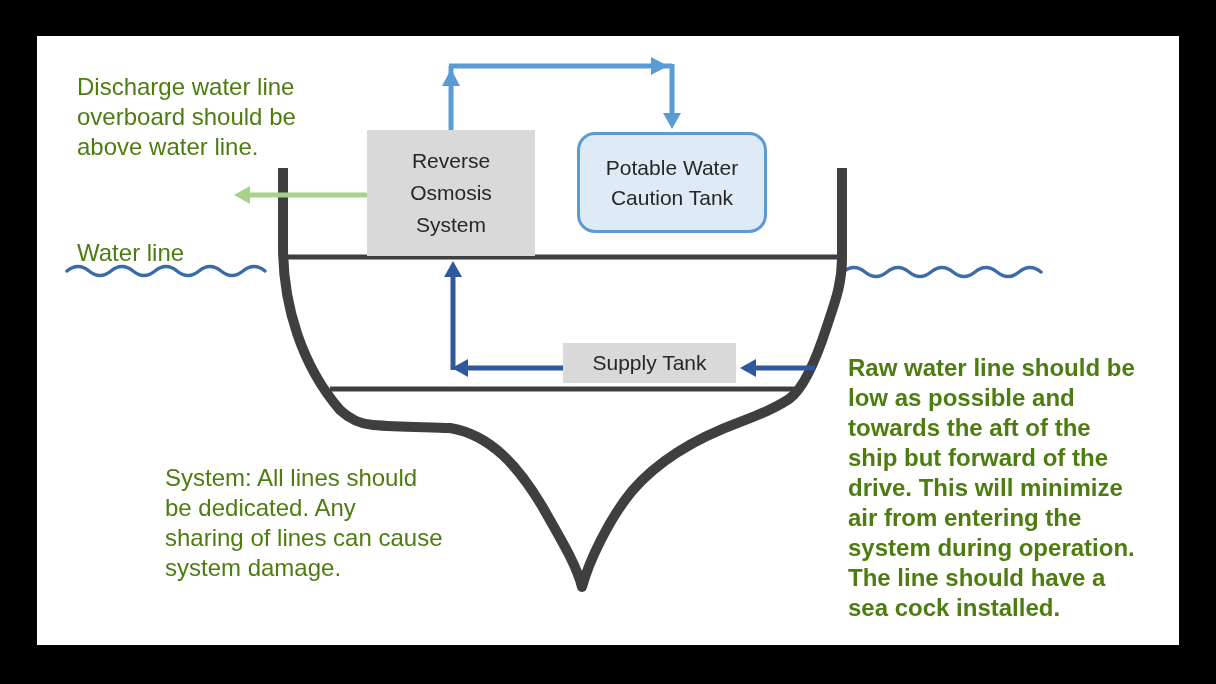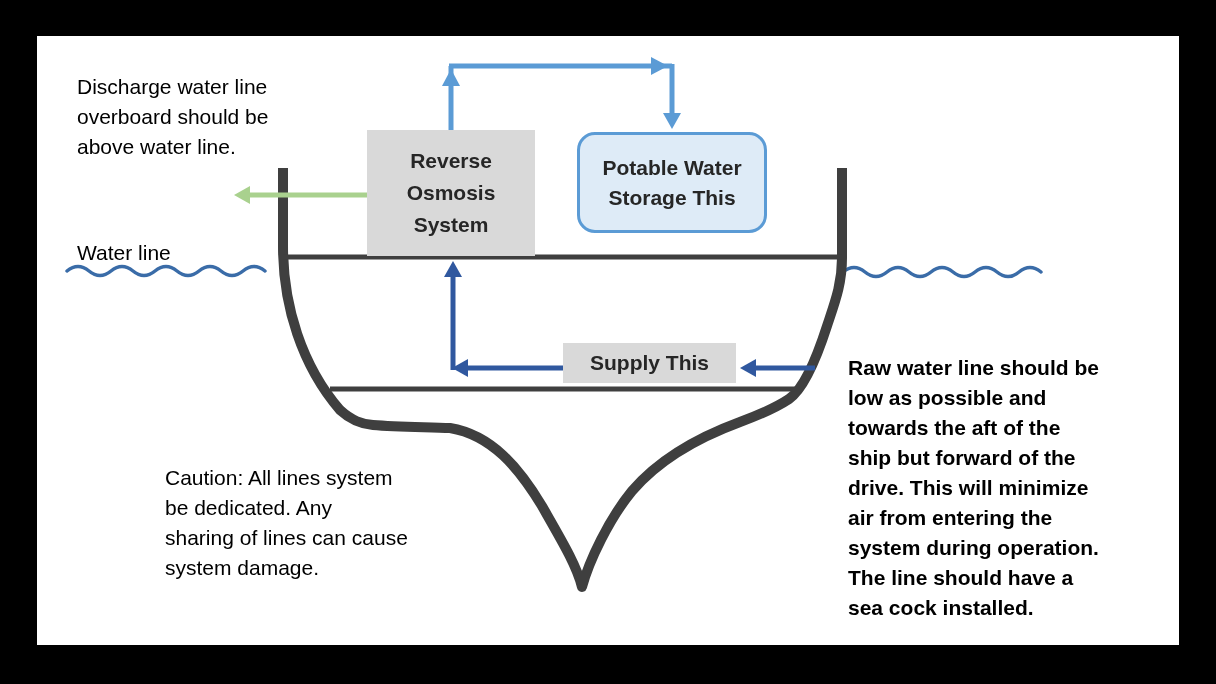--- a/index.html
+++ b/index.html
@@ -36,21 +36,20 @@
     position: absolute;
     display: flex;
     align-items: center;
     justify-content: center;
     text-align: center;
     color: #262626;
     font-size: 21px;
   }
   .node-label {
     white-space: pre-line;
-    font-weight: bold;
   }
   .node-ro {
     left: 330px;
     top: 94px;
     width: 168px;
     height: 126px;
     background: #d9d9d9;
     line-height: 32px;
   }
   .node-tank {
@@ -67,22 +66,22 @@
   .node-pump {
     left: 526px;
     top: 307px;
     width: 173px;
     height: 40px;
     background: #d9d9d9;
     line-height: 40px;
   }
   .note {
     position: absolute;
-    color: #000000;
-    font-size: 21px;
+    color: #4d7c0f;
+    font-size: 24px;
     line-height: 30px;
     white-space: pre-line;
   }
   .note-discharge { left: 40px;  top: 36px; }
   .label-waterline { left: 40px;  top: 202px; text-align: center; }
   .note-caution   { left: 128px; top: 427px; }
   .note-raw       { left: 811px; top: 317px; font-weight: bold; }
 </style>
 </head>
 <body>
@@ -132,34 +131,34 @@
     </svg>
 
     <div class="node node-ro">
       <span class="node-label">Reverse
 Osmosis
 System</span>
     </div>
 
     <div class="node node-tank">
       <span class="node-label">Potable Water
-Storage This</span>
+Caution Tank</span>
     </div>
 
     <div class="node node-pump">
-      <span class="node-label">Supply This</span>
+      <span class="node-label">Supply Tank</span>
     </div>
 
     <div class="note note-discharge">Discharge water line
 overboard should be
 above water line.</div>
 
     <div class="note label-waterline">Water line</div>
 
-    <div class="note note-caution">Caution: All lines system
+    <div class="note note-caution">System: All lines should
 be dedicated. Any
 sharing of lines can cause
 system damage.</div>
 
     <div class="note note-raw">Raw water line should be
 low as possible and
 towards the aft of the
 ship but forward of the
 drive. This will minimize
 air from entering the

